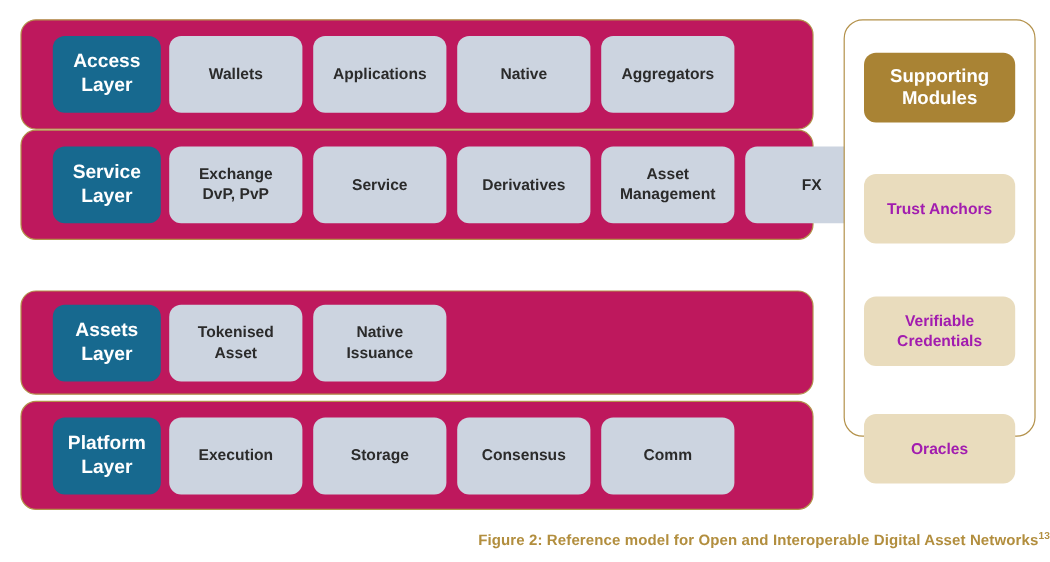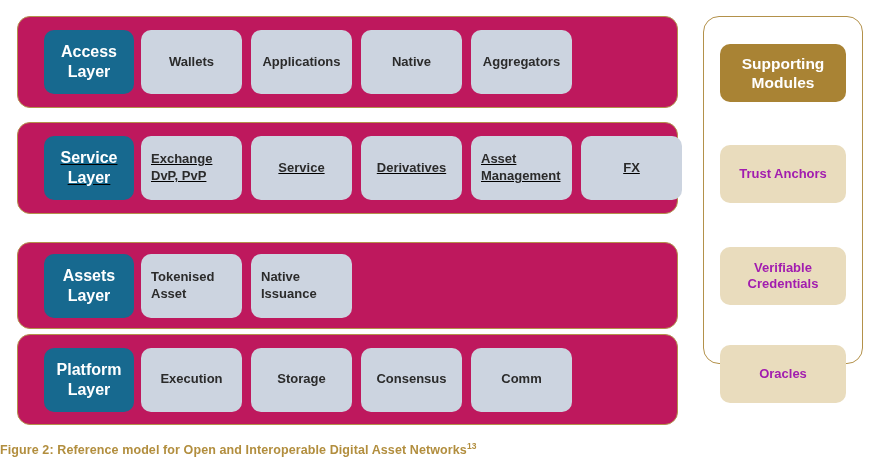--- a/index.html
+++ b/index.html
@@ -34,28 +34,29 @@
     display: flex; align-items: center; justify-content: center;
     text-align: center;
     padding: 0 8px;
   }
   .layer-items {
     display: flex;
     gap: 9px;
     margin-left: 7px;
   }
   .item-box {
-    width: 101px; height: 64px;
+    width: 111px; height: 64px;
     box-sizing: border-box;
     background: #ccd4e0;
     border-radius: 10px;
     color: #2b2b2b;
     font-size: 13px; font-weight: bold;
     line-height: 1.3;
     display: flex; align-items: center; justify-content: center;
+    text-align: center;
     padding: 0 10px;
   }
 
   .support-container {
     position: absolute;
     left: 703px; top: 16px;
     width: 160px; height: 348px;
     box-sizing: border-box;
     border: 1.5px solid #b3914a;
     border-radius: 16px;
@@ -81,21 +82,21 @@
   .support-item {
     background: #e9dcbd;
     color: #a21caf;
     font-size: 13px; font-weight: bold;
   }
 
   .caption {
     position: absolute;
     left: 0; top: 441px;
     width: 875px;
-    text-align: left;
+    text-align: right;
     color: #b28e3e;
     font-size: 12.5px;
     font-weight: bold;
     letter-spacing: 0.1px;
   }
   .caption sup { font-size: 8.5px; }
 </style>
 </head>
 <body>
 
@@ -104,21 +105,21 @@
   <div class="layer-container" style="top:16px; height:92px;">
     <div class="layer-label">Access Layer</div>
     <div class="layer-items">
       <div class="item-box">Wallets</div>
       <div class="item-box">Applications</div>
       <div class="item-box">Native</div>
       <div class="item-box">Aggregators</div>
     </div>
   </div>
 
-  <div class="layer-container" style="top:122px; height:92px;text-decoration:underline;">
+  <div class="layer-container" style="top:108px; height:92px;">
     <div class="layer-label">Service Layer</div>
     <div class="layer-items">
       <div class="item-box">Exchange DvP, PvP</div>
       <div class="item-box">Service</div>
       <div class="item-box">Derivatives</div>
       <div class="item-box">Asset Management</div>
       <div class="item-box">FX</div>
     </div>
   </div>
 

